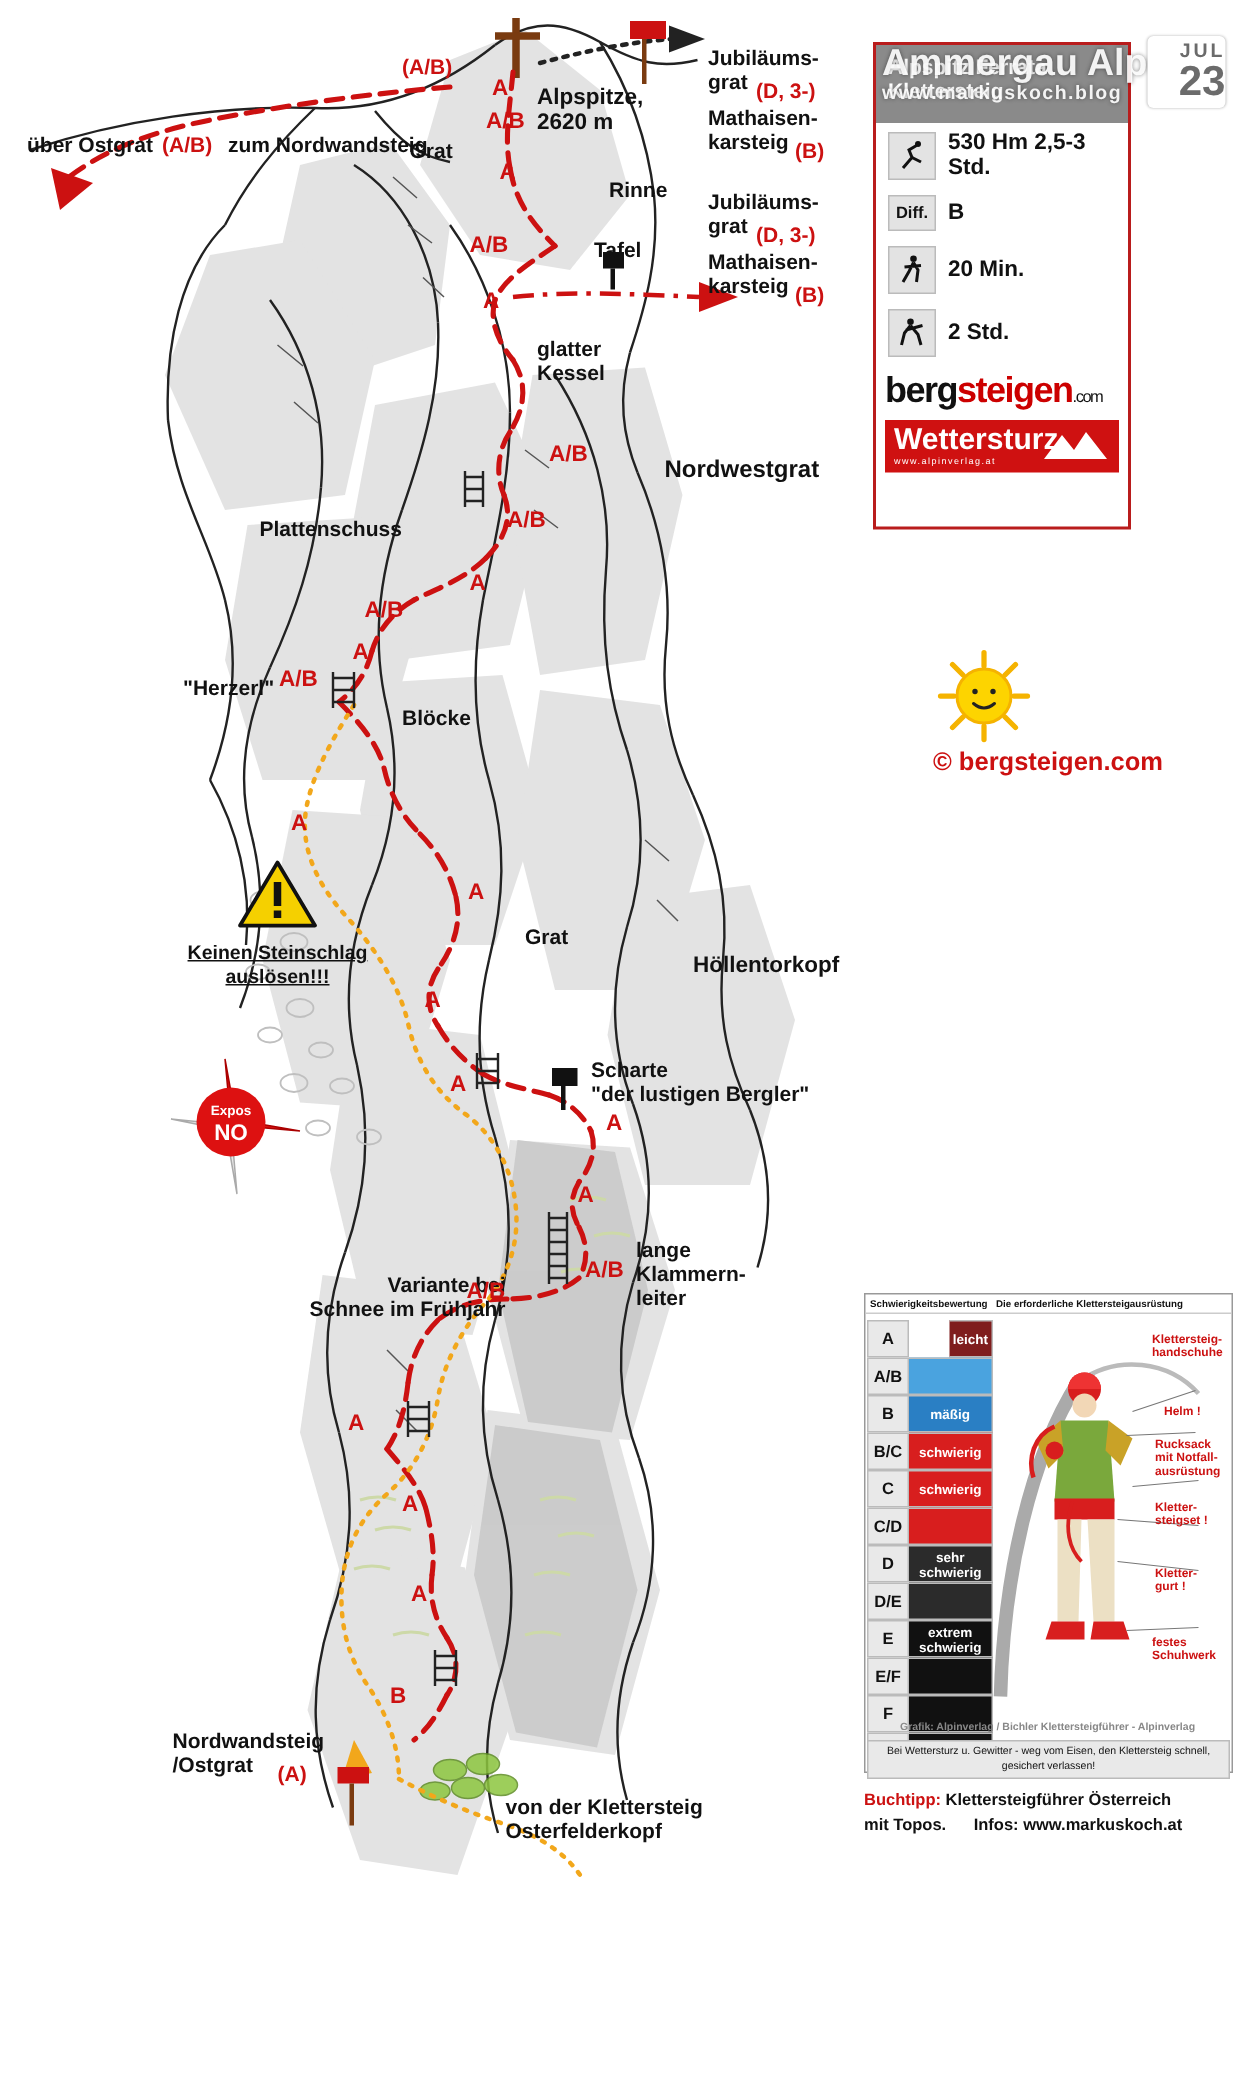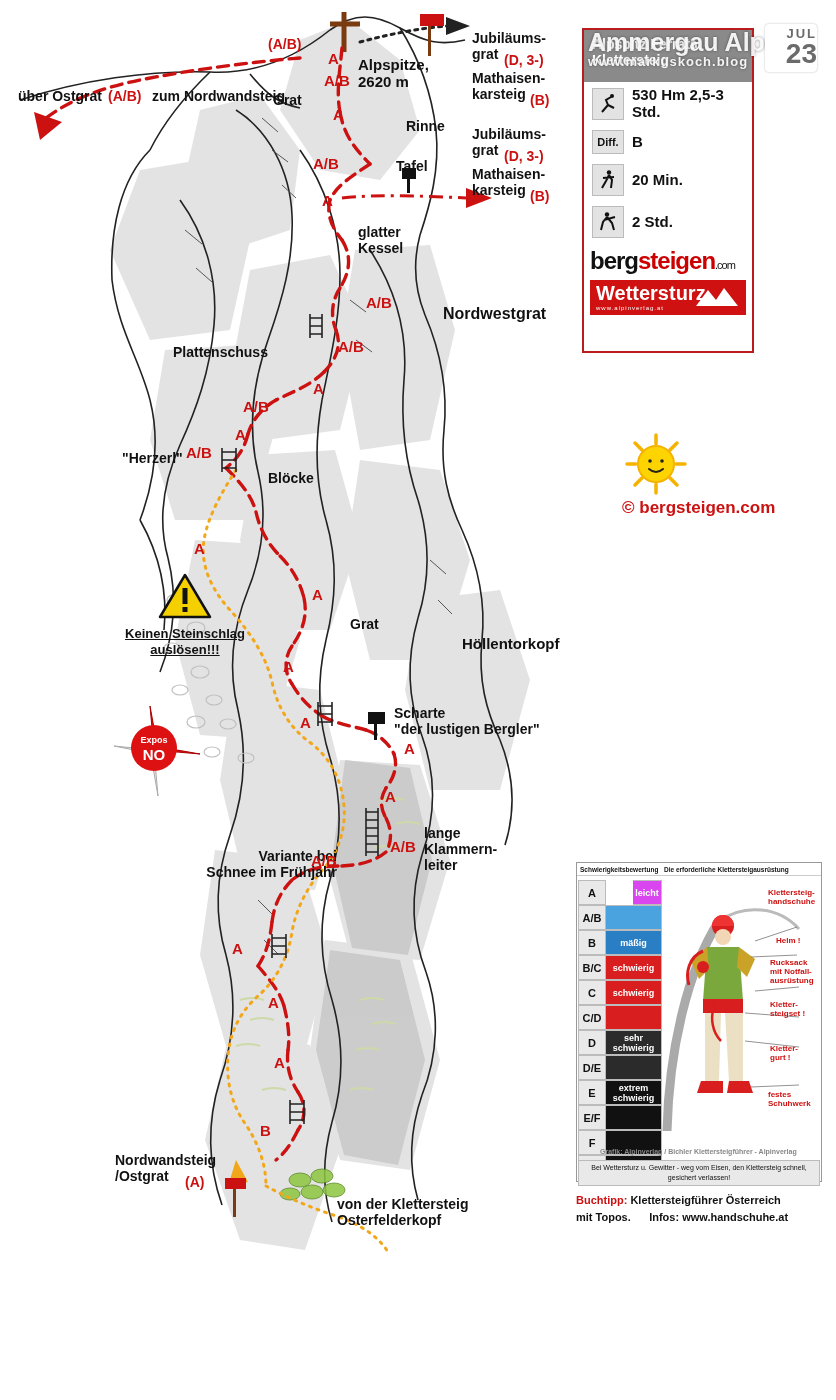--- a/index.html
+++ b/index.html
@@ -477,21 +477,21 @@
       <path d="M96,60 L138,46 M92,76 L138,74 M96,110 L140,106 M86,132 L140,136 M86,160 L140,166 M92,206 L140,204"></path>
     </g>
   </svg>
 
   <div style="position:absolute;left:724px;top:0;"></div>
 </div>
 
 <div class="grades">
   <div class="g">
         <div class="gl">A</div>
-        <div class="gr" style="background:#d946ef;margin-left:27px;">leicht</div>
+        <div class="gr" style="background:#7f1d1d;margin-left:27px;">leicht</div>
       </div>
   <div class="g">
         <div class="gl">A/B</div>
         <div class="gr" style="background:#4aa3df;"></div>
       </div>
   <div class="g">
         <div class="gl">B</div>
         <div class="gr" style="background:#2a7fc4;">mäßig</div>
       </div>
   <div class="g">
@@ -552,17 +552,17 @@
 <div class="lbl sz7" style="left:600px;top:1148px;color:#888;">Grafik: Alpinverlag / Bichler Klettersteigführer - Alpinverlag</div>
 
 <div class="buchtipp">
   <div>
     <span class="r">Buchtipp:</span>
     <span>Klettersteigführer Österreich</span>
   </div>
   <div>
     <span>mit Topos.</span>
     &nbsp;&nbsp;&nbsp;&nbsp;
-    <span>Infos: www.handschuhe.at</span>
+    <span>Infos: www.markuskoch.at</span>
   </div>
 </div>
 
 </div>
 
 </body></html>

